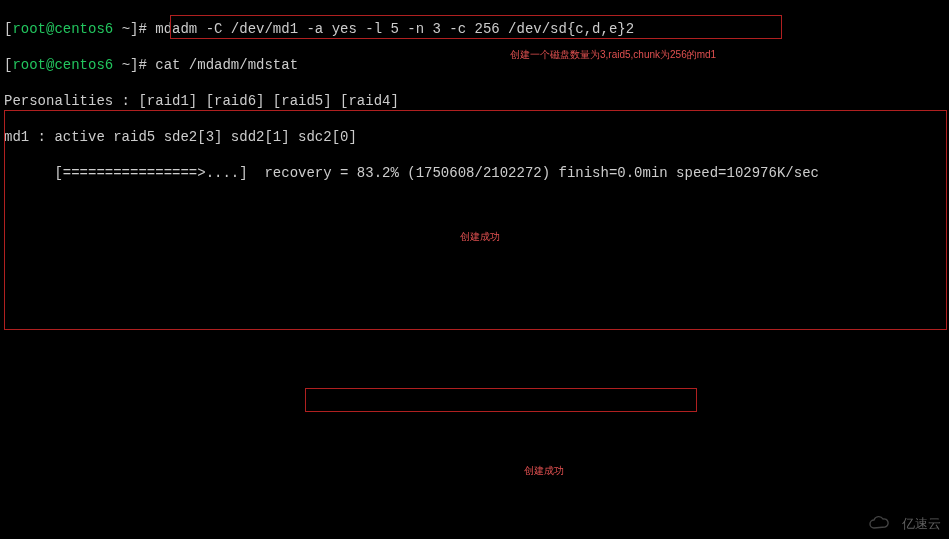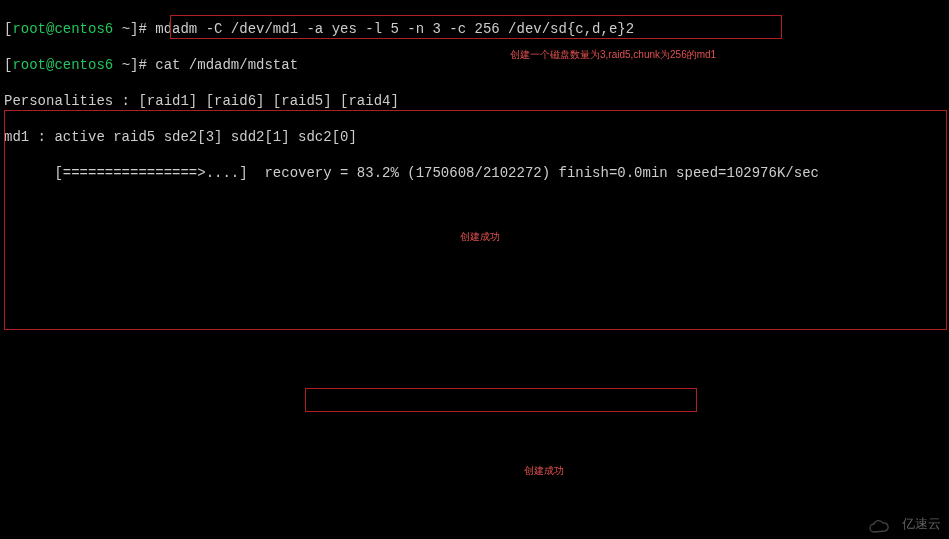--- a/index.html
+++ b/index.html
@@ -34,21 +34,21 @@
     pointer-events: none;
   }
   .watermark {
     position: absolute;
     right: 8px;
     bottom: 6px;
     color: #888;
     font-family: "Microsoft YaHei", sans-serif;
     font-size: 13px;
     display: flex;
-    align-items: flex-end;
+    align-items: flex-start;
     gap: 12px;
     opacity: 0.7;
   }
   .watermark svg { opacity: 0.7; }
 </style>
 </head>
 <body>
 
 <div class="term">
 <div><span class="prompt-bracket">[</span><span class="user-host">root@centos6</span><span class="prompt-bracket"> ~]#</span><span> mdadm -C /dev/md1 -a yes -l 5 -n 3 -c 256 /dev/sd{c,d,e}2</span></div>

